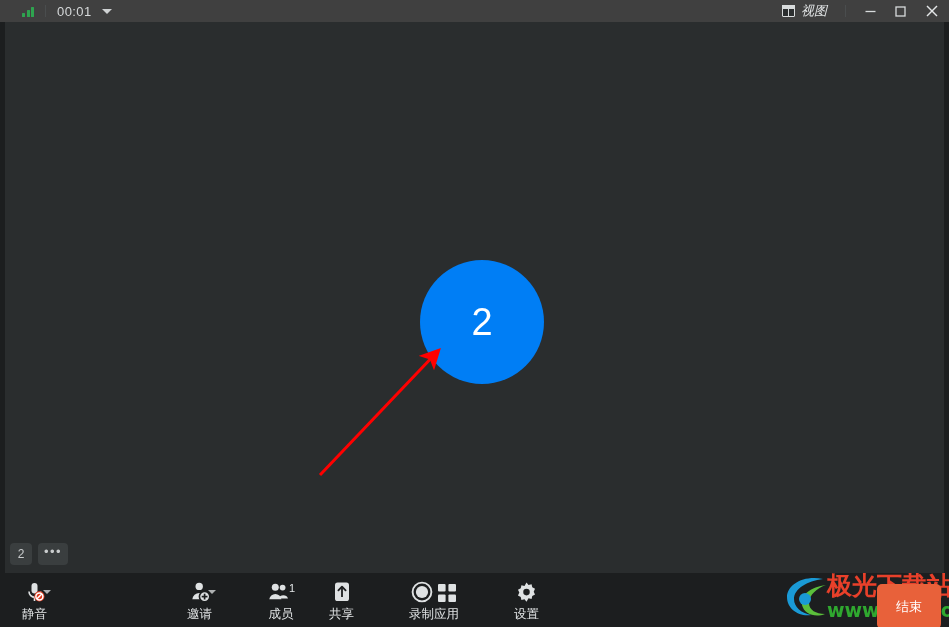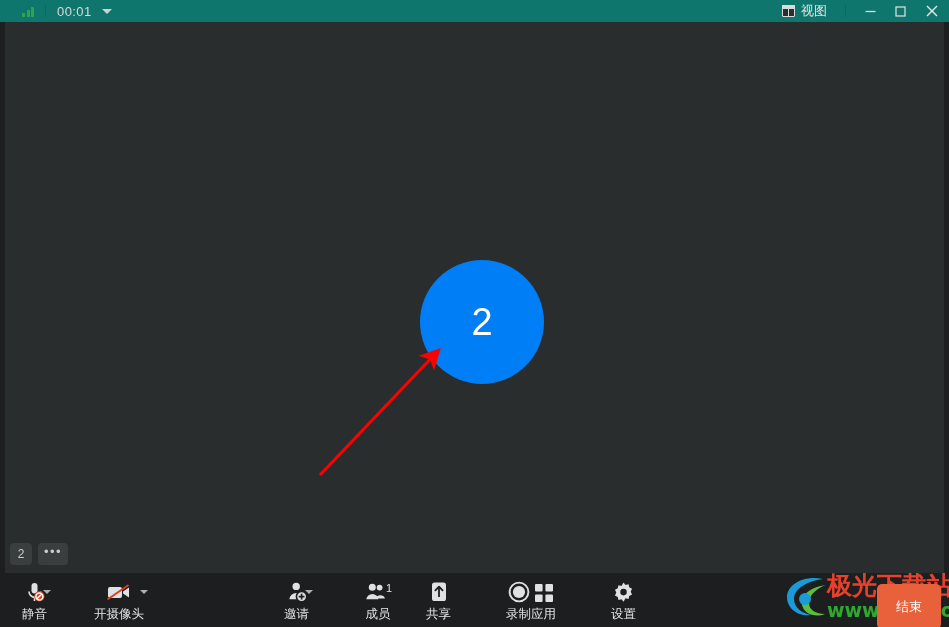--- a/index.html
+++ b/index.html
@@ -13,21 +13,21 @@
   #app {
     position:relative;
     width:949px; height:627px;
     background:#1c1e1f;
   }
 
   
   .titlebar {
     position:absolute; top:0; left:0;
     width:949px; height:22px;
-    background:#0f766e;
+    background:#404040;
     display:flex; align-items:center;
   }
   .tb-left { display:flex; align-items:center; height:22px; padding-left:22px; }
   .signal { display:flex; align-items:flex-end; height:12px; gap:1.5px; }
   .signal i { display:block; width:3px; background:#2ea44f; border-radius:0.5px; }
   .signal i:nth-child(1){ height:4px; }
   .signal i:nth-child(2){ height:7px; }
   .signal i:nth-child(3){ height:10px; }
   .tb-sep {
     width:1px; height:12px; background:#4a4d4e;
@@ -40,21 +40,21 @@
   .caret-down {
     width:0;height:0;
     border-left:5px solid transparent;
     border-right:5px solid transparent;
     border-top:5px solid #cfd2d3;
     margin-left:10px;
   }
   .tb-right {
     margin-left:auto; display:flex; align-items:center; height:22px;
   }
-  .view-btn { display:flex; align-items:center; gap:6px; padding:0 6px; height:22px; cursor:default; }
+  .view-btn { display:flex; align-items:center; gap:6px; padding:0 6px; height:22px; cursor:default;font-style:italic; }
   .view-icon { position:relative; width:13px; height:12px; }
   .view-icon .vframe {
     position:absolute; inset:0;
     border:1.6px solid #d8dbdc; border-radius:1px;
     background:#2b2e2f;
   }
   .view-icon .vtop {
     position:absolute; left:0; top:0; width:13px; height:3.5px;
     background:#d8dbdc;
   }
@@ -247,31 +247,20 @@
           <line x1="11.5" y1="17.3" x2="11.5" y2="21" stroke="#dfe2e3" stroke-width="1.6"></line>
           <circle cx="16.4" cy="16.4" r="5.1" fill="#e03a1e"></circle>
           <circle cx="16.4" cy="16.4" r="3.5" fill="none" stroke="#ffffff" stroke-width="1.5"></circle>
           <line x1="14" y1="18.8" x2="18.8" y2="14" stroke="#ffffff" stroke-width="1.5"></line>
         </svg>
       </div>
       <div class="lbl">静音</div>
       <div class="tool-caret"></div>
     </div>
 
-    <div class="tool" style="margin-left:47px">
-      <div class="ico">
-        <svg width="26" height="24" viewBox="0 0 26 24">
-          <rect x="2" y="7" width="14" height="11" rx="2" fill="#dfe2e3"></rect>
-          <path d="M17 11.5 L23 7.5 L23 17.5 L17 13.5 Z" fill="#dfe2e3"></path>
-          <line x1="1.5" y1="19.5" x2="22.5" y2="5" stroke="#e03a1e" stroke-width="1.9"></line>
-        </svg>
-      </div>
-      <div class="lbl">开摄像头</div>
-      <div class="tool-caret"></div>
-    </div>
 
     <div class="tool" style="margin-left:140px">
       <div class="ico">
         <svg width="24" height="24" viewBox="0 0 24 24">
           <circle cx="11.2" cy="6.4" r="3.7" fill="#dfe2e3"></circle>
           <path d="M4.3 19.2 a7 7 0 0 1 13.9 0 z" fill="#dfe2e3"></path>
           <circle cx="16.6" cy="16.6" r="5.2" fill="#dfe2e3" stroke="#1c1e1f" stroke-width="1.6"></circle>
           <line x1="16.6" y1="13.7" x2="16.6" y2="19.5" stroke="#1c1e1f" stroke-width="1.7"></line>
           <line x1="13.7" y1="16.6" x2="19.5" y2="16.6" stroke="#1c1e1f" stroke-width="1.7"></line>
         </svg>

